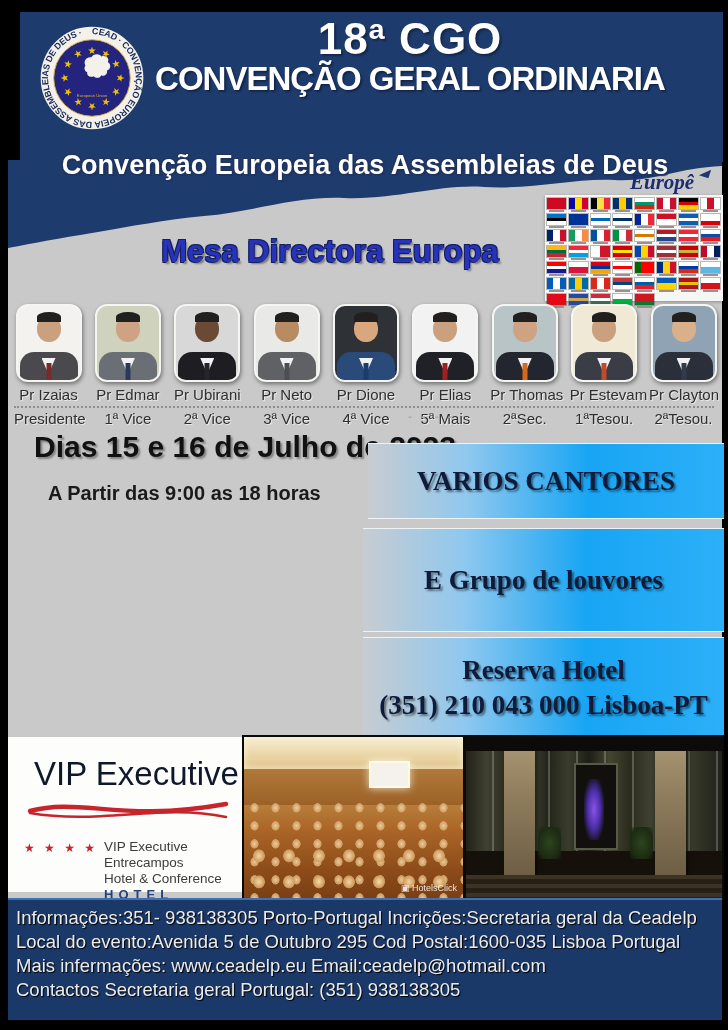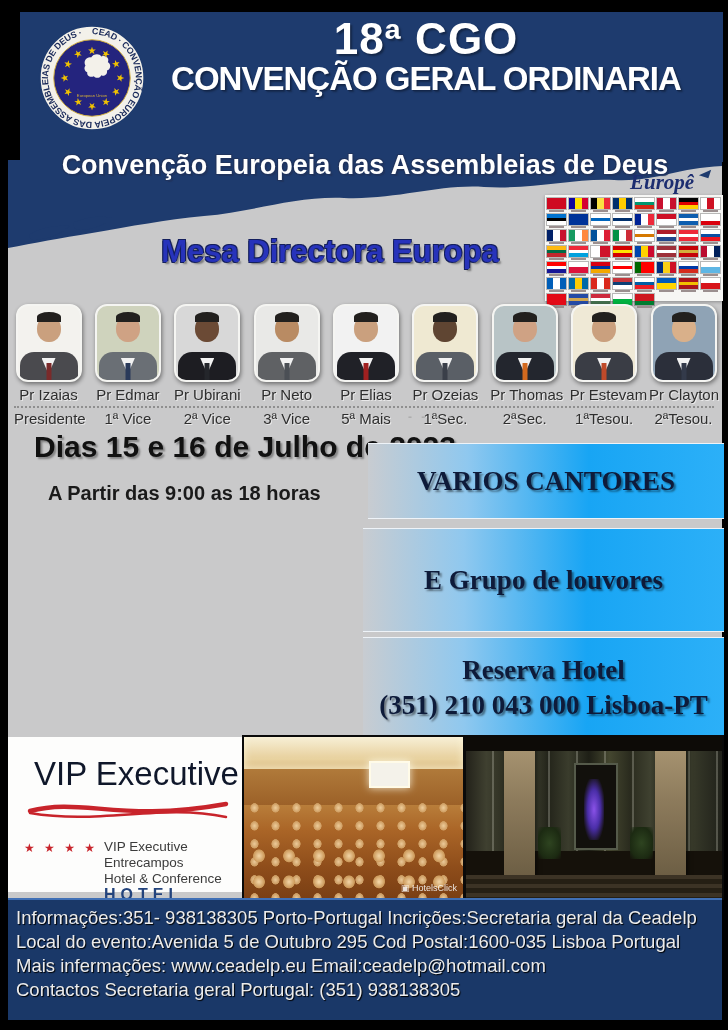--- a/index.html
+++ b/index.html
@@ -7,21 +7,21 @@
           font-family:"Liberation Sans",sans-serif;}
   
   .header{position:absolute;left:20px;top:12px;width:703px;height:150px;background:#1e3b6e;}
   .body-gray{position:absolute;left:8px;top:162px;width:714px;height:736px;background:#c9c9ca;}
   .brush{position:absolute;left:8px;top:160px;width:714px;height:92px;}
   .logo{position:absolute;left:36px;top:22px;width:112px;height:112px;z-index:5;}
   .logo svg{width:112px;height:112px;}
   .logo-stars{position:absolute;left:0;top:0;width:112px;height:112px;}
   .logo-stars .star{position:absolute;left:50%;top:50%;font-size:10px;color:#f2c300;
     transform:translate(-50%,-50%) rotate(var(--a)) translateY(-28px);}
-  .titles{position:absolute;left:146px;top:14px;width:560px;text-align:center;color:#fff;z-index:4;}
+  .titles{position:absolute;left:130px;top:14px;width:560px;text-align:center;color:#fff;z-index:4;}
   .t1{font-size:44px;font-weight:bold;letter-spacing:1px;text-shadow:2px 2px 2px rgba(0,0,0,.35);}
   .t2{font-size:33px;font-weight:bold;letter-spacing:-1px;margin-top:-4px;
       text-shadow:1px 1px 0 #13264a,2px 2px 2px rgba(0,0,0,.3);}
   .t3{font-size:44px;font-weight:bold;letter-spacing:0;margin-top:-2px;
       text-shadow:1px 1px 0 #13264a,2px 2px 2px rgba(0,0,0,.3);}
   .subtitle{position:absolute;left:30px;top:150px;width:670px;text-align:center;z-index:6;
       font-size:27px;font-weight:bold;color:#fff;
       text-shadow:-1px -1px 0 #20345e,1px -1px 0 #20345e,-1px 1px 0 #20345e,2px 2px 1px #20345e;}
   .europe-script{position:absolute;left:630px;top:170px;z-index:7;font-family:"Liberation Serif",serif;
       font-style:italic;font-weight:bold;font-size:21px;color:#1c2d70;}
@@ -73,21 +73,21 @@
   .b2{top:528px;height:102px;}
   .b3{top:637px;height:100px;}
   .b3 .banner-text{margin:2px 0;}
   
   .vip-block{position:absolute;left:8px;top:737px;width:236px;height:155px;background:#fdfdfc;z-index:6;}
   .vip-brand{font-size:33px;color:#0f172a;margin:18px 0 0 26px;letter-spacing:0;}
   .vip-swoosh{margin:2px 0 0 18px;}
   .vip-line{display:flex;align-items:flex-start;margin:10px 0 0 16px;}
   .vip-stars{color:#c8242b;font-size:12px;letter-spacing:3px;margin-top:2px;white-space:nowrap;}
   .vip-text{margin-left:6px;color:#3c3c3c;font-size:13.5px;line-height:16px;}
-  .vip-hotel{color:#23437c;font-weight:bold;letter-spacing:5px;font-size:16px;margin-top:1px;}
+  .vip-hotel{color:#23437c;font-weight:bold;letter-spacing:5px;font-size:13px;margin-top:1px;}
   .photo-frame{position:absolute;top:737px;height:161px;z-index:6;overflow:hidden;background:#201408;}
   .pf1{left:244px;width:219px;outline:2px solid #0a0a0a;}
   .pf2{left:466px;width:256px;outline:2px solid #0a0a0a;}
   
   .cr-base{position:absolute;inset:0;background:linear-gradient(180deg,#efe2bf 0%,#d8b578 16%,#c08a44 34%,#aa6527 58%,#8d4c1a 82%,#7a3f14 100%);}
   .cr-ceiling{position:absolute;left:0;right:0;top:0;height:20%;
       background:linear-gradient(180deg,#f7efd6 0%,#e7cf9b 70%,#c89a55 100%);
       box-shadow:inset 0 -4px 8px rgba(255,250,220,.8);}
   .cr-wall{position:absolute;left:0;right:0;top:20%;height:22%;
       background:linear-gradient(180deg,#b07a3a,#9c6128);}
@@ -439,40 +439,40 @@
           <span class="ph-body" style="background: rgb(95, 97, 100);"></span>
           <span class="ph-shirt"></span>
           <span class="ph-tie" style="background: rgb(75, 79, 85);"></span>
           <span class="ph-head" style="background: rgb(185, 139, 99);"></span>
           <span class="ph-hair"></span>
         </div>
         <div class="pname">Pr Neto</div>
         <div class="prole">3ª Vice</div>
       </div>
       <div class="member">
+        <div class="photo" style="background: rgb(46, 49, 54);">
+          <span class="ph-body" style="background: rgb(42, 74, 122);"></span>
+          <span class="ph-shirt"></span>
+          <span class="ph-tie" style="background: rgb(29, 60, 110);"></span>
+          <span class="ph-head" style="background: rgb(217, 167, 126);"></span>
+          <span class="ph-hair"></span>
+        </div>
+        <div class="pname">Pr Dione</div>
+        <div class="prole">4ª Vice</div>
+      </div>
+      <div class="member">
         <div class="photo" style="background: rgb(242, 242, 242);">
           <span class="ph-body" style="background: rgb(32, 33, 39);"></span>
           <span class="ph-shirt"></span>
           <span class="ph-tie" style="background: rgb(160, 32, 32);"></span>
           <span class="ph-head" style="background: rgb(202, 160, 126);"></span>
           <span class="ph-hair"></span>
         </div>
         <div class="pname">Pr Elias</div>
         <div class="prole">5ª Mais</div>
-      </div>
-      <div class="member">
-        <div class="photo" style="background: rgb(239, 233, 210);">
-          <span class="ph-body" style="background: rgb(90, 95, 102);"></span>
-          <span class="ph-shirt"></span>
-          <span class="ph-tie" style="background: rgb(58, 63, 73);"></span>
-          <span class="ph-head" style="background: rgb(95, 69, 50);"></span>
-          <span class="ph-hair"></span>
-        </div>
-        <div class="pname">Pr Ozeias</div>
-        <div class="prole">1ªSec.</div>
       </div>
       <div class="member">
         <div class="photo" style="background: rgb(184, 196, 198);">
           <span class="ph-body" style="background: rgb(35, 38, 46);"></span>
           <span class="ph-shirt"></span>
           <span class="ph-tie" style="background: rgb(210, 105, 30);"></span>
           <span class="ph-head" style="background: rgb(207, 162, 132);"></span>
           <span class="ph-hair"></span>
         </div>
         <div class="pname">Pr Thomas</div>

